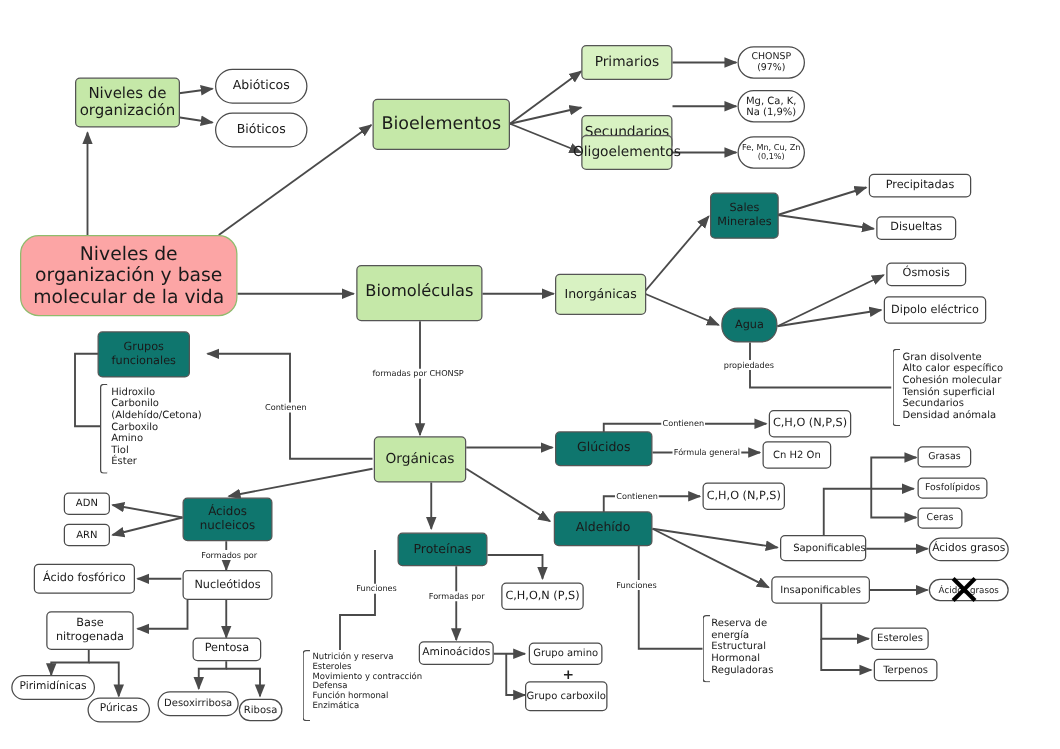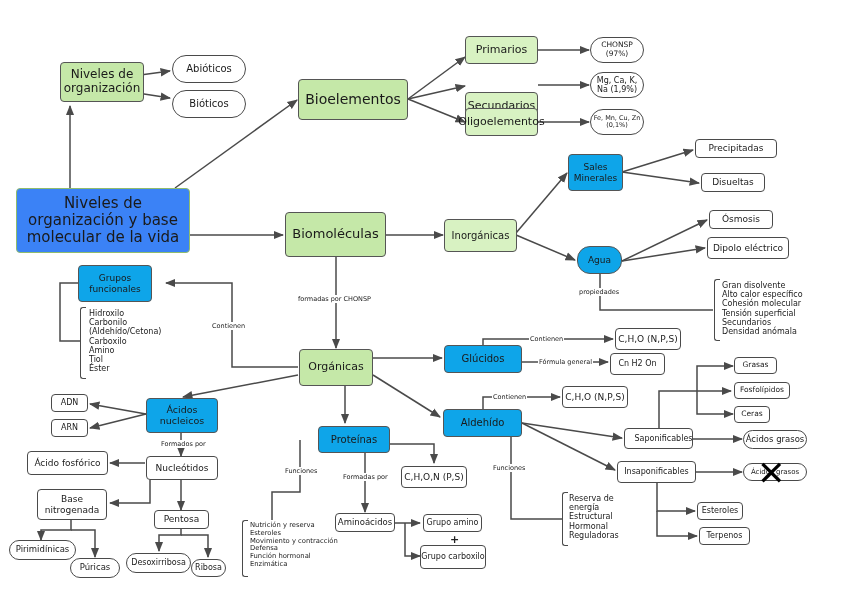--- a/index.html
+++ b/index.html
@@ -2,24 +2,24 @@
 <html><head>
 <meta charset="utf-8">
 <style>
   html, body { margin: 0; padding: 0; background: #ffffff; }
   body { width: 848px; height: 599px; position: relative; overflow: hidden;
          font-family: "DejaVu Sans", "Liberation Sans", sans-serif; color: #1a1a1a; }
   svg { position: absolute; left: 0; top: 0; }
   .node { position: absolute; box-sizing: border-box; display: flex; align-items: center;
           justify-content: center; text-align: center; border: 1.5px solid #4a4a4a;
           border-radius: 4px; background: #ffffff; line-height: 1.15; }
-  .g-main { background: #3b82f6; border-color: #8fbc6d; border-radius: 4px; font-size: 15px; }
+  .g-main { background: #fca5a5; border-color: #8fbc6d; border-radius: 15px; font-size: 15px; }
   .g-strong { background: #c5e8a8; border-color: #555; font-size: 14px; }
   .g-mid { background: #d8f2c2; border-color: #555; font-size: 11px; }
-  .g-light { background: #0ea5e9; border-color: #555; font-size: 10px; }
+  .g-light { background: #0f766e; border-color: #555; font-size: 10px; }
   .white { background: #ffffff; font-size: 9px; }
   .pill { border-radius: 999px; background: #ffffff; font-size: 10px; }
   .tiny { font-size: 7.5px; }
   .lbl { position: absolute; font-size: 6.5px; color: #222; background: #fff; padding: 0 1px; white-space: nowrap; }
   .list { position: absolute; font-size: 8px; line-height: 1.15; white-space: nowrap; }
   .list div { margin: 0; }
   .bracket { position: absolute; border: 1.5px solid #4a4a4a; border-right: none; border-radius: 3px 0 0 3px; width: 5px; }
   .xmark { position: absolute; font-size: 34px; font-weight: bold; color: #000; line-height: 1; }
 </style>
 </head>

